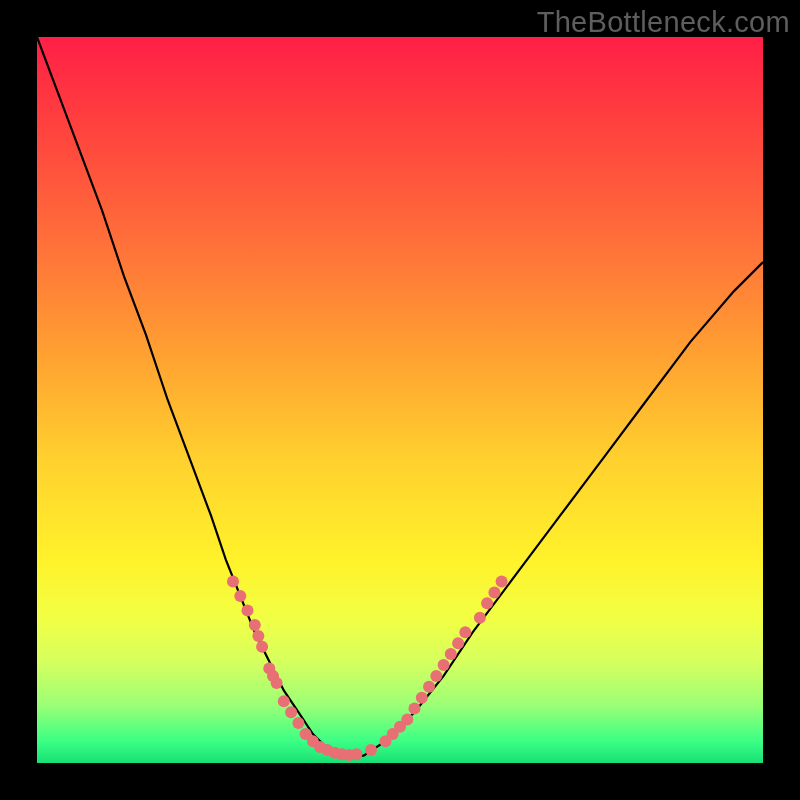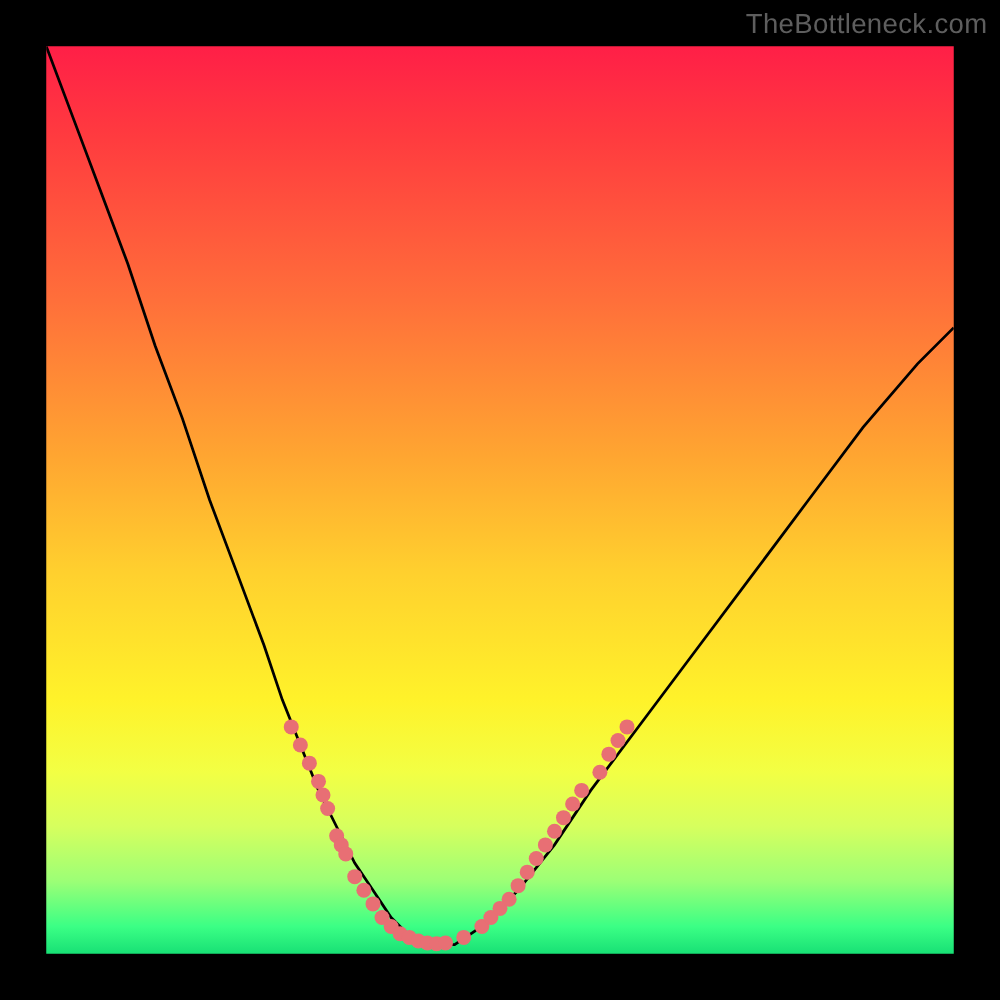--- a/index.html
+++ b/index.html
@@ -37,21 +37,21 @@
       #d6ff5e 86%,
       #9cff76 92%,
       #3bff85 97%,
       #18e075 100%);
   }
   .watermark {
     position: absolute;
     top: 6px;
     right: 10px;
     color: #5e5e5e;
-    font-size: 22px;
+    font-size: 29px;
     font-weight: 500;
     letter-spacing: 0.3px;
     user-select: none;
   }
   svg.curve {
     position: absolute;
     top: 0;
     left: 0;
   }
 </style>

